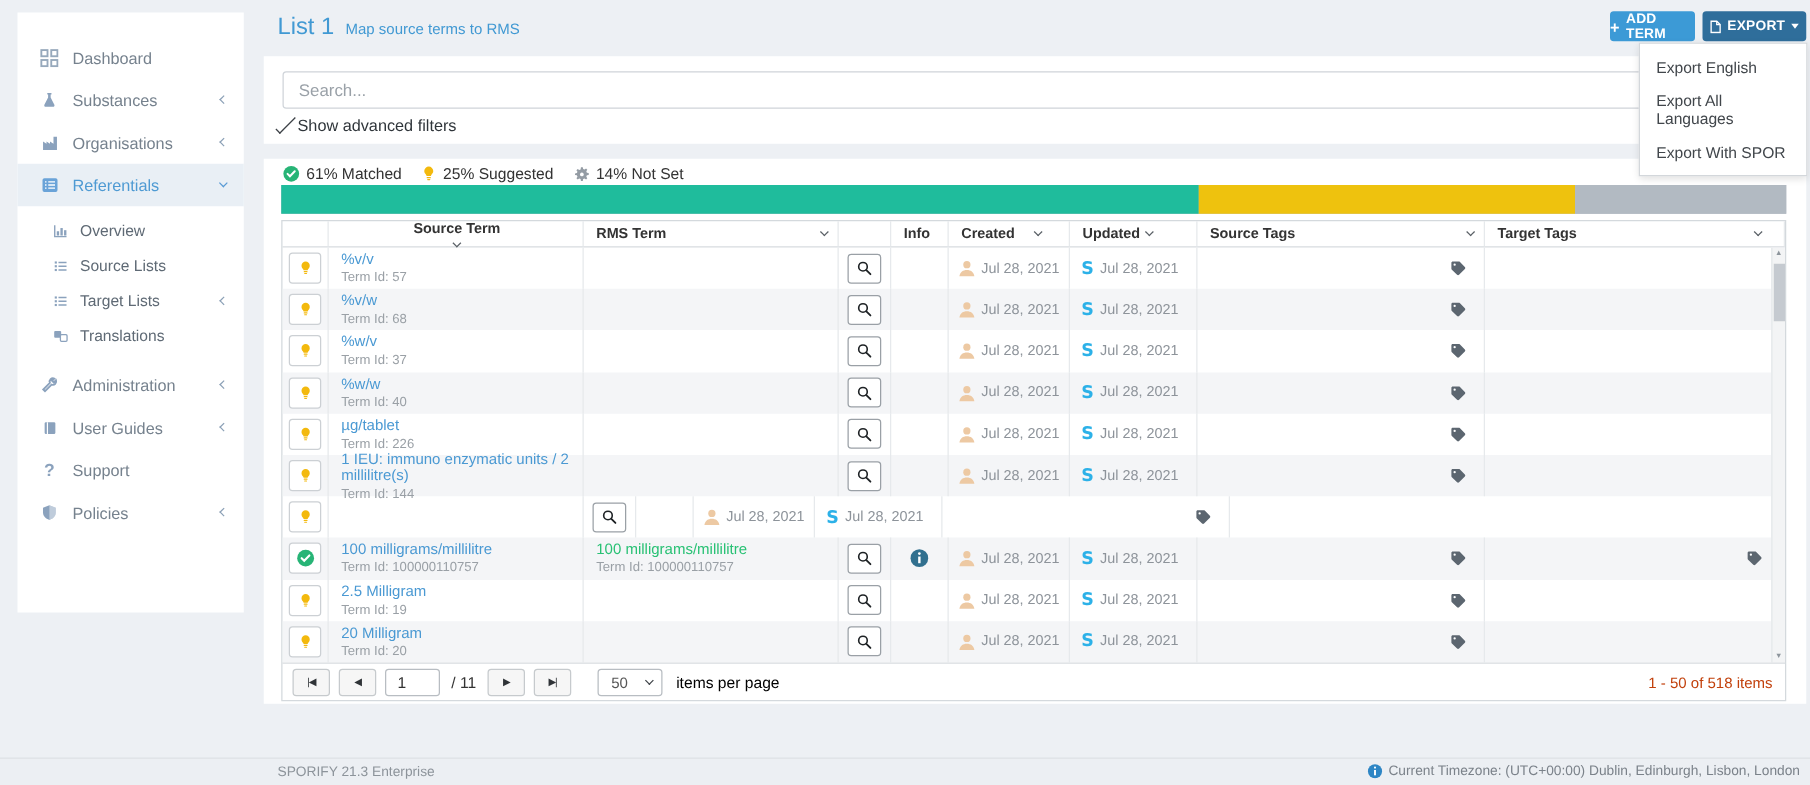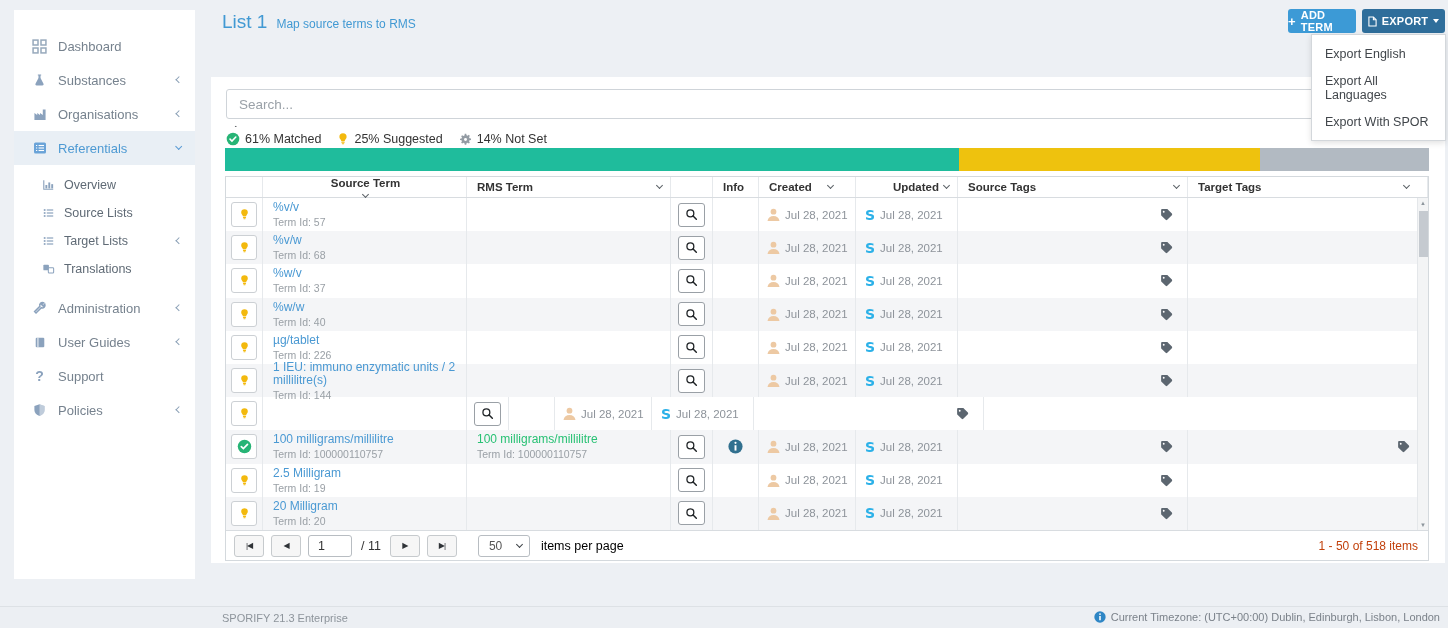--- a/index.html
+++ b/index.html
@@ -5,21 +5,21 @@
   * { margin:0; padding:0; box-sizing:border-box; }
   html,body { width:1448px; height:628px; overflow:hidden; background:#edf0f4;
     font-family:"Liberation Sans", sans-serif; }
   .chev { display:inline-block; border:solid #8ba0b6; border-width:0 1.6px 1.6px 0; padding:2.2px; }
   .chev.left  { transform:rotate(135deg); }
   .chev.down  { transform:rotate(45deg); margin-top:-3px; }
   .chev.dark  { border-color:#3c4146; padding:2px; }
   .chev.hdr   { border-color:#5a6066; padding:2px; }
 
   
-  .sidebar { position:absolute; left:14px; top:10px; width:181px; height:569px; background:#fff; padding-top:19px; }
+  .sidebar { position:absolute; left:14px; top:10px; width:181px; height:480px; background:#fff; padding-top:19px; }
   .nav-item { height:34px; display:flex; align-items:center; padding:0 14px 0 17px; cursor:pointer; }
   .nav-item .ico { width:17px; height:15px; margin-right:10px; display:flex; align-items:center; justify-content:center; flex:none; }
   .nav-item .lbl { font-size:13px; color:#76828e; flex:1; }
   .nav-item.active { background:#e9eff5; }
   .nav-item.active .lbl { color:#4e9ad3; }
   .sub-list { padding:6px 0 4px 0; }
   .sub-item { height:28px; display:flex; align-items:center; padding:0 14px 0 27px; cursor:pointer; }
   .sub-item .ico { width:15px; height:13px; margin-right:8px; display:flex; align-items:center; justify-content:center; flex:none; }
   .sub-item .lbl { font-size:12.5px; color:#5f6a75; flex:1; }
   .q-ico { font-size:14px; font-weight:bold; color:#8ba2bd; }
@@ -32,21 +32,21 @@
          display:flex; align-items:center; justify-content:center; gap:5px; cursor:pointer; letter-spacing:.2px; }
   .btn-add { left:1288px; width:68px; background:#3c9ad6; }
   .btn-export { left:1362px; width:83px; background:#2f6e9b; }
   .caret { width:0; height:0; border-left:3.5px solid transparent; border-right:3.5px solid transparent; border-top:4px solid #fff; }
   .menu { position:absolute; left:1311px; top:34px; width:135px; background:#fff; border:1px solid #d3d7db;
           box-shadow:0 2px 6px rgba(0,0,0,.12); z-index:50; padding:5px 0; }
   .menu-item { padding:7px 13px 6px 13px; font-size:12.5px; color:#41464b; cursor:pointer; }
 
   
   .card { position:absolute; background:#fff; }
-  .card.search-card { left:211px; top:45px; width:1234px; height:70px;margin-top:32px; }
+  .card.search-card { left:211px; top:45px; width:1234px; height:70px; }
   .search-input { position:absolute; left:15px; top:12px; width:1203px; height:30px; border:1px solid #cfd4d9;
                   border-radius:3px; padding:0 12px; font-size:13.5px; color:#333; font-family:inherit; }
   .search-input::placeholder { color:#9aa1a8; }
   .adv-filters { position:absolute; left:15px; top:48px; font-size:13px; color:#2f353a; display:flex; gap:7px; cursor:pointer; }
 
   .card.table-card { left:211px; top:127px; width:1234px; height:436px; }
   .stats-row { position:absolute; left:15px; top:5px; display:flex; align-items:center; gap:16px; font-size:12.5px; color:#333; }
   .stat { display:flex; align-items:center; gap:5px; }
   .progress { position:absolute; left:14px; top:21px; width:1204px; height:23px; display:flex; background:#b2bac2; }
   .progress .seg { height:100%; }
@@ -321,21 +321,21 @@
           <span class="chev down hdr"></span>
         </div>
       <div class="th c-search"></div>
       <div class="th c-info" style="justify-content:flex-start">
         <span>Info</span>
         </div>
       <div class="th c-created" style="justify-content:space-between;padding-right:22px">
         <span>Created</span>
           <span class="chev down hdr"></span>
         </div>
-      <div class="th c-updated" style="justify-content:flex-end;padding-right:8px">
+      <div class="th c-updated" style="justify-content:flex-start;padding-right:8px">
         <span>Updated</span>
           <span class="chev down hdr"></span>
         </div>
       <div class="th c-stags" style="justify-content:space-between;padding-left:10px">
         <span>Source Tags</span>
           <span class="chev down hdr"></span>
         </div>
       <div class="th c-ttags" style="justify-content:space-between;padding-left:10px;padding-right:18px">
         <span>Target Tags</span>
           <span class="chev down hdr"></span>

